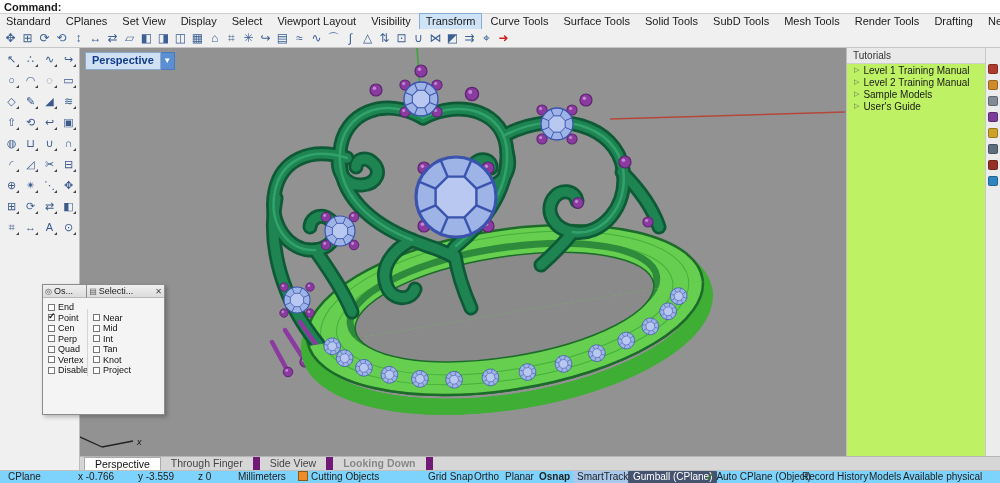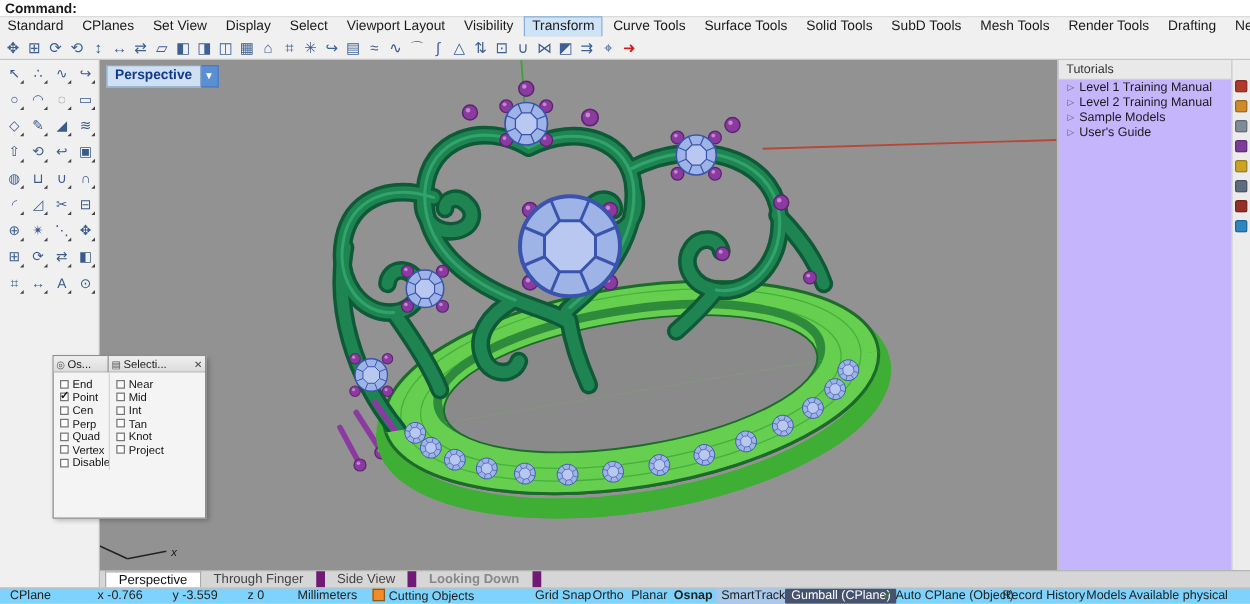--- a/index.html
+++ b/index.html
@@ -23,29 +23,29 @@
   #vp-label .vl-text{background:#cfe0f2;border:1px solid #8aa8c8;color:#123a8c;font-weight:bold;font-size:11px;padding:0 6px;line-height:14px;}
   #vp-label .vl-arrow{background:#5b8fd4;color:#fff;width:13px;text-align:center;font-size:8px;line-height:16px;border:1px solid #4a7ab8;border-left:none;}
   
   #snap-panels{position:absolute;left:42px;top:284px;width:123px;height:131px;background:#f4f4f4;border:1px solid #8c8c8c;box-shadow:2px 2px 4px rgba(0,0,0,.25);z-index:30;box-sizing:border-box;}
   .snap-titles{display:flex;height:13px;}
   .snap-title{display:flex;align-items:center;gap:2px;font-size:9px;background:linear-gradient(#efefef,#dcdcdc);border-bottom:1px solid #b8b8b8;overflow:hidden;white-space:nowrap;padding:0 2px;box-sizing:border-box;}
   .snap-title.os{width:44px;}
   .snap-title.sel{width:79px;border-left:1px solid #8c8c8c;}
   .snap-title .ticn{font-size:8px;color:#555;}
   .snap-title .closex{margin-left:auto;font-size:8px;color:#444;}
-  .snap-body{display:flex;}
+  .snap-body{display:flex;align-items:flex-end;}
   .snap-col{width:44px;padding-top:4px;}
   .snap-col.sel-col{width:79px;border-left:1px solid #d5d5d5;}
   .cbrow{display:flex;align-items:center;gap:3px;height:10.5px;padding-left:5px;}
   .cb{width:7px;height:7px;border:1px solid #777;background:#fff;position:relative;flex:none;box-sizing:border-box;}
   .cb.checked::after{content:"✓";position:absolute;top:-4px;left:-1px;font-size:9px;color:#111;font-weight:bold;}
   .cblabel{font-size:9px;color:#111;}
   
-  #right-panel{position:absolute;left:846px;top:48px;width:139px;height:408px;background:#c4b5fd;border-left:1px solid #bdbdbd;box-sizing:border-box;}
+  #right-panel{position:absolute;left:846px;top:48px;width:139px;height:408px;background:#bef264;border-left:1px solid #bdbdbd;box-sizing:border-box;}
   #right-panel .rp-header{height:15px;background:#e9e9e9;border-bottom:1px solid #cfcfcf;font-size:10px;line-height:15px;padding-left:6px;color:#333;}
   .tut-item{display:flex;align-items:center;gap:4px;height:12px;padding-left:7px;font-size:10px;color:#1a1a1a;}
   .tut-item .tri{font-size:7px;color:#555;}
   
   #side-strip{position:absolute;left:985px;top:48px;width:15px;height:408px;background:#ececec;border-left:1px solid #c8c8c8;box-sizing:border-box;display:flex;flex-direction:column;align-items:center;padding-top:16px;gap:6px;}
   .sicon{width:10px;height:10px;border-radius:2px;border:1px solid rgba(0,0,0,.25);box-sizing:border-box;}
   
   #tab-strip{position:absolute;left:80px;top:456px;width:920px;height:14px;background:#d6d6d6;border-top:1px solid #b5b5b5;display:flex;box-sizing:border-box;padding-left:4px;}
   .vtab{padding:0 10px;line-height:13px;font-size:10.5px;color:#444;border-right:7px solid #701a75;}
   .vtab.active{background:#ffffff;color:#111;border:1px solid #aaa;border-bottom:none;}

